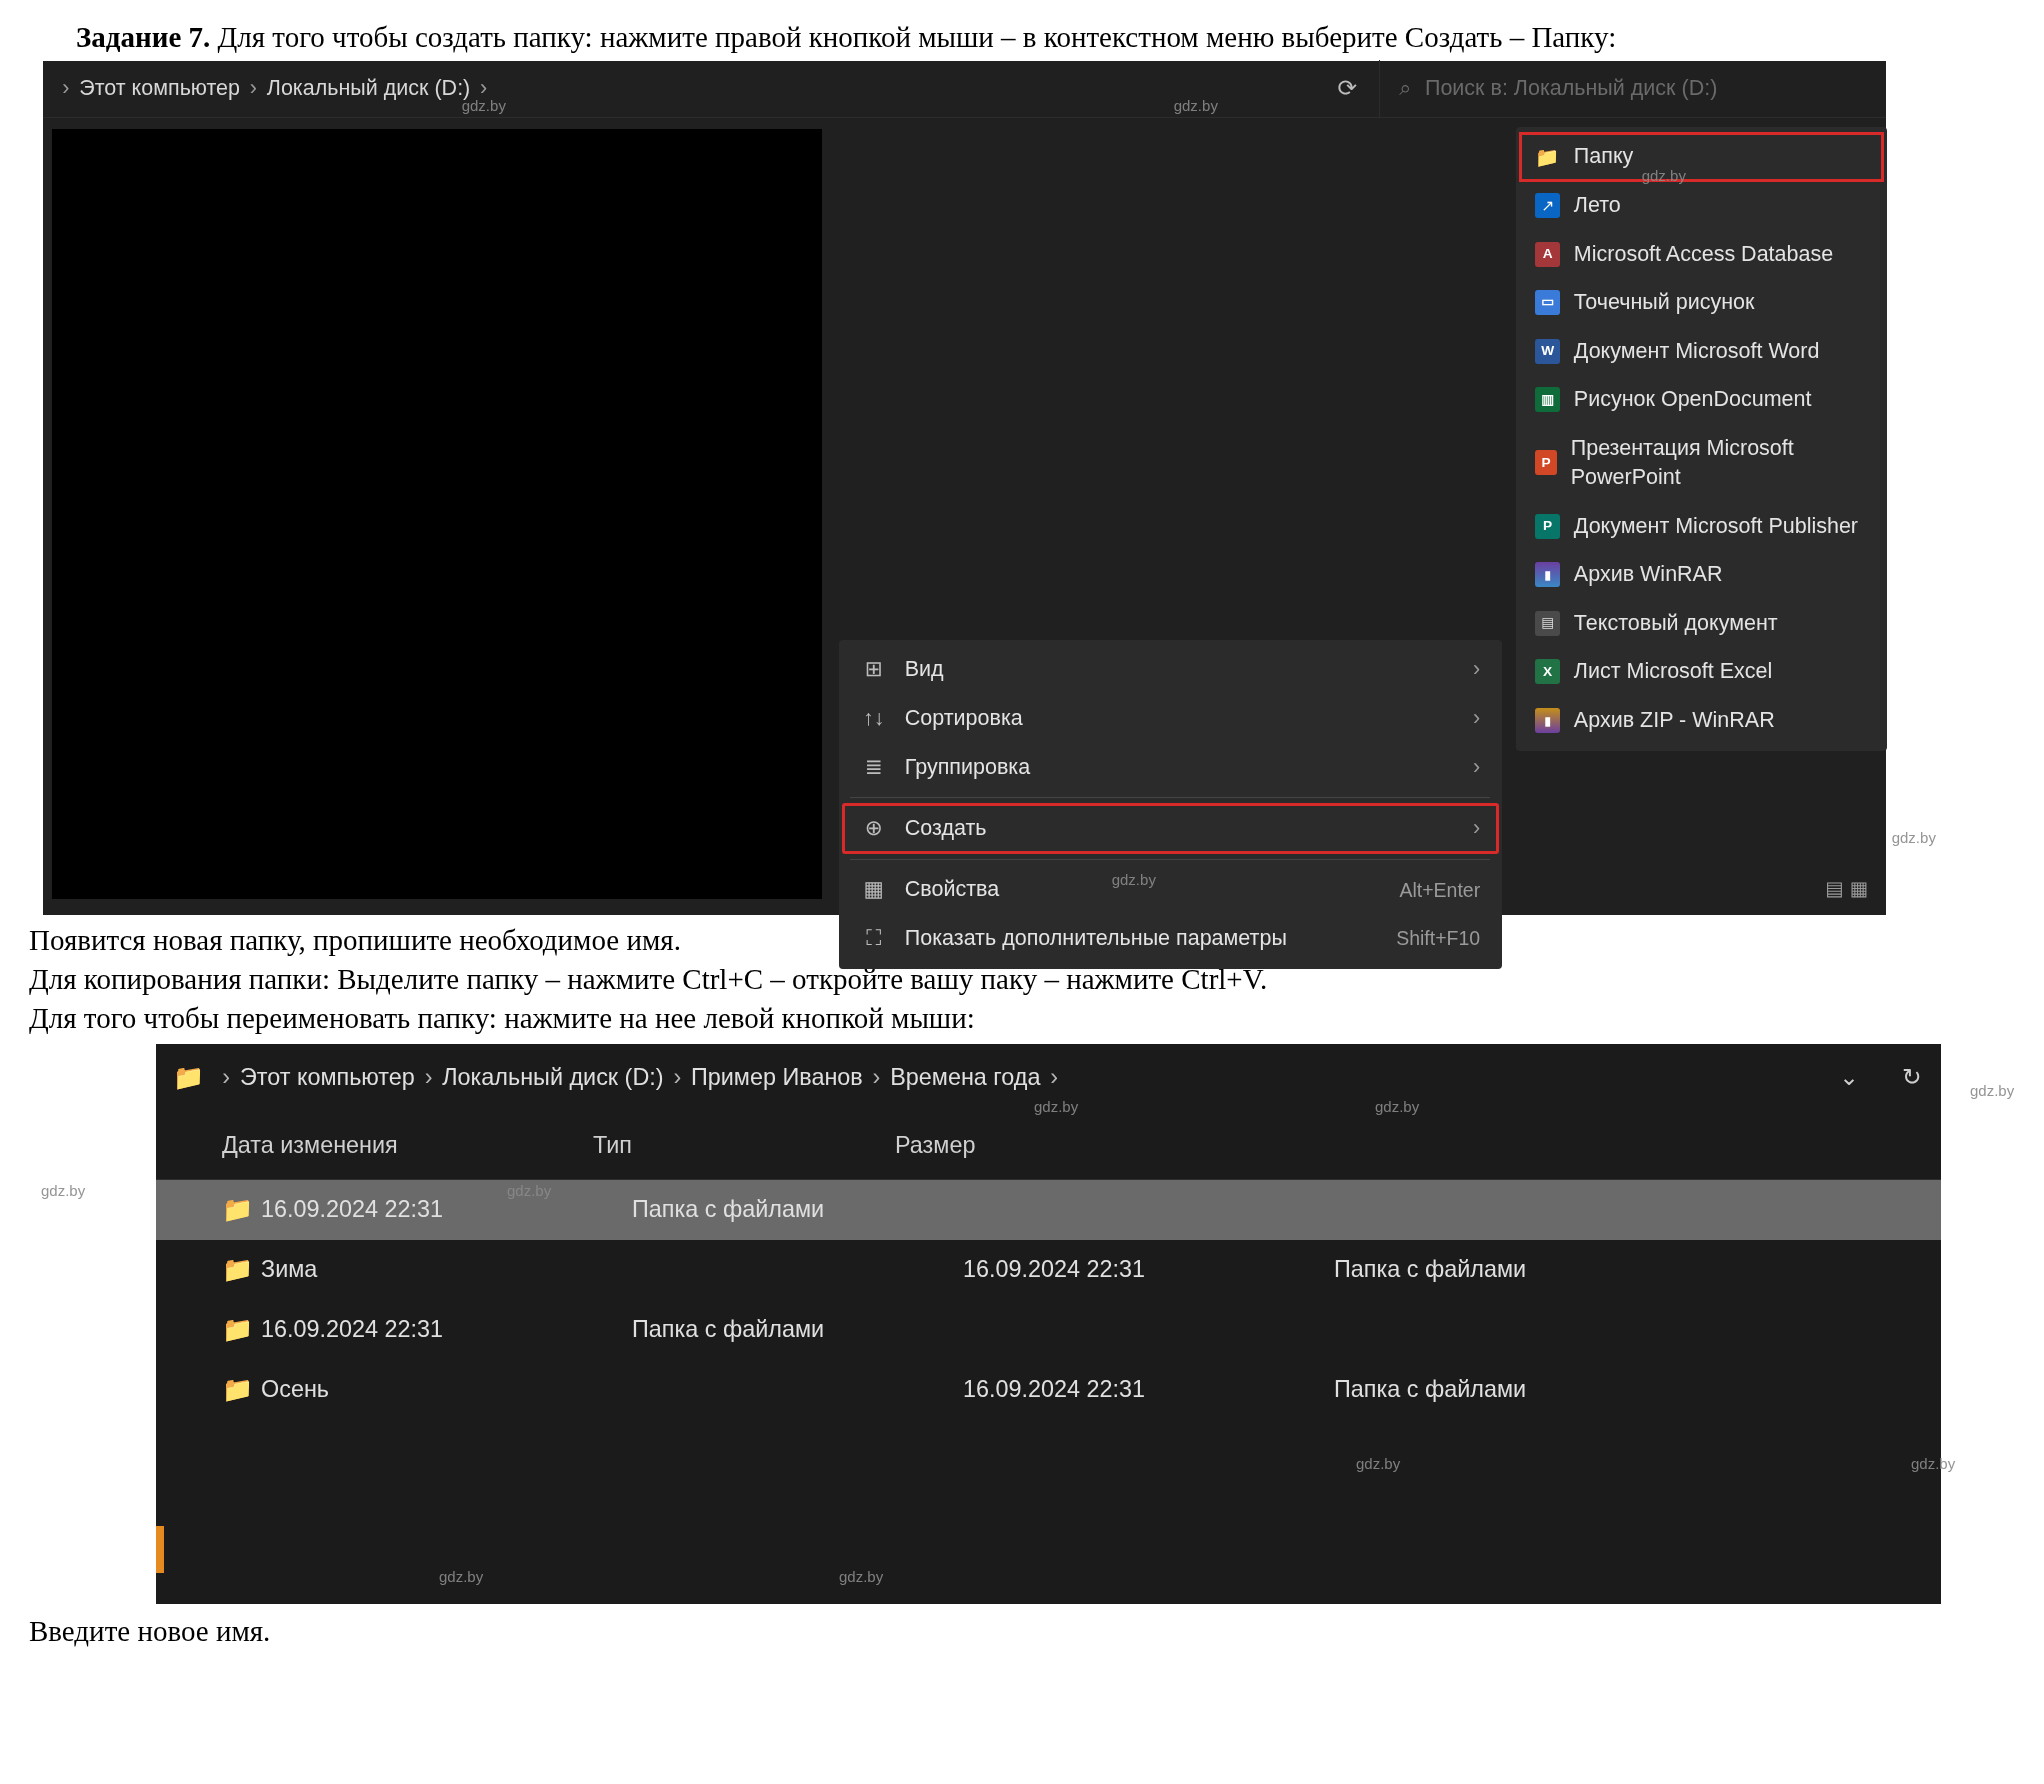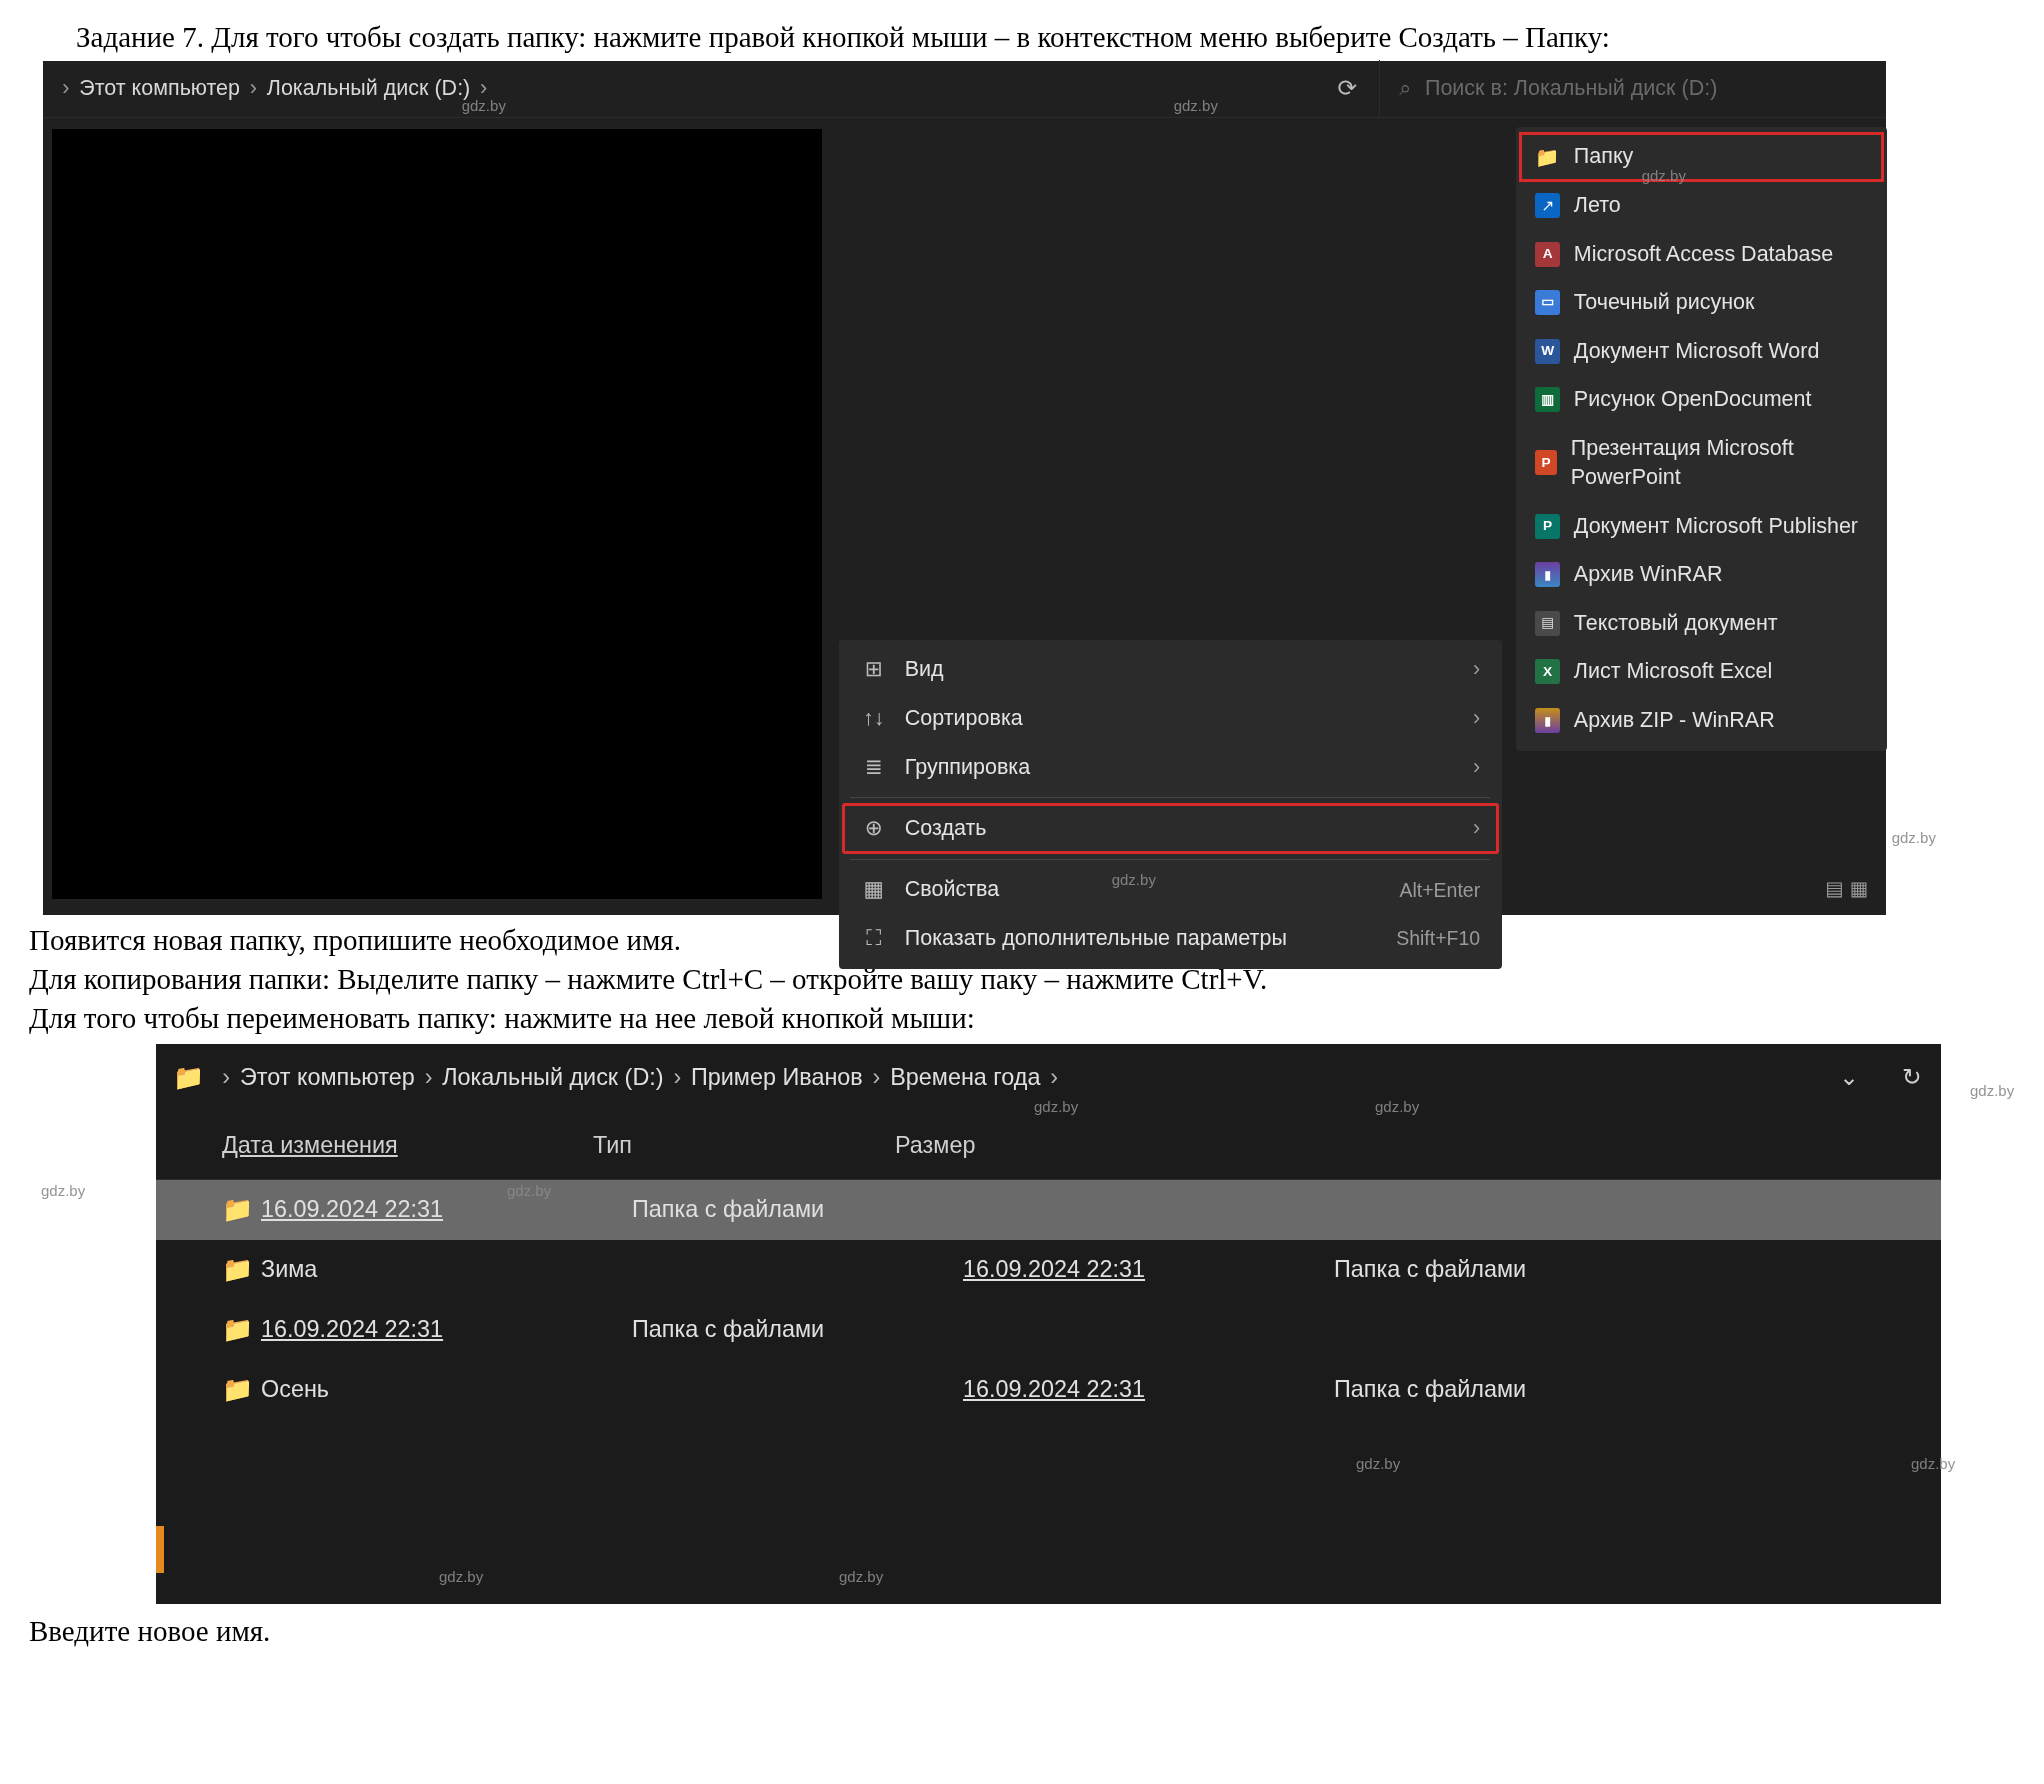--- a/index.html
+++ b/index.html
@@ -5,21 +5,21 @@
   * { box-sizing: border-box; margin: 0; padding: 0; }
   body {
     font-family: "Times New Roman", Times, serif;
     font-size: 29px;
     line-height: 1.35;
     color: #000;
     background: #fff;
     padding: 17.6px 29px 39px 29px;
     width: 2044px;
   }
-  .bold { font-weight: 400; }
+  .bold { font-weight: 700; }
   .para { margin: 0; }
   .para.first { text-indent: 47px; }
   .wm { position: absolute; color: #8a8a8a; font-family: Arial, sans-serif; font-size: 15px; opacity: 0.9; pointer-events: none; }
 
   
   .shot1 {
     position: relative;
     width: 1911px;
     height: 854px;
     margin: 3.9px 0 5.9px 13.7px;
@@ -189,21 +189,21 @@
   .path-right { margin-left: auto; display:flex; align-items:center; gap: 43px; color:#cfcfcf; }
   .col-headers {
     display: flex;
     align-items: center;
     height: 68px;
     padding-left: 66px;
     color: #d0d0d0;
     border-bottom: 1px solid #2e2e2e;
   }
   .col-name { width: 741px; }
-  .col-date { width: 371px; text-decoration: underline; }
+  .col-date { width: 371px; }
   .col-type { width: 302px; }
   .col-size { width: 195px; }
   .sort-caret { display:inline-block; margin-left:25px; color:#cfcfcf; transform: translateY(-2px); }
   .file-rows { overflow-x: visible; }
   .file-row {
     display: flex;
     align-items: center;
     height: 60px;
     padding-left: 66px;
   }

